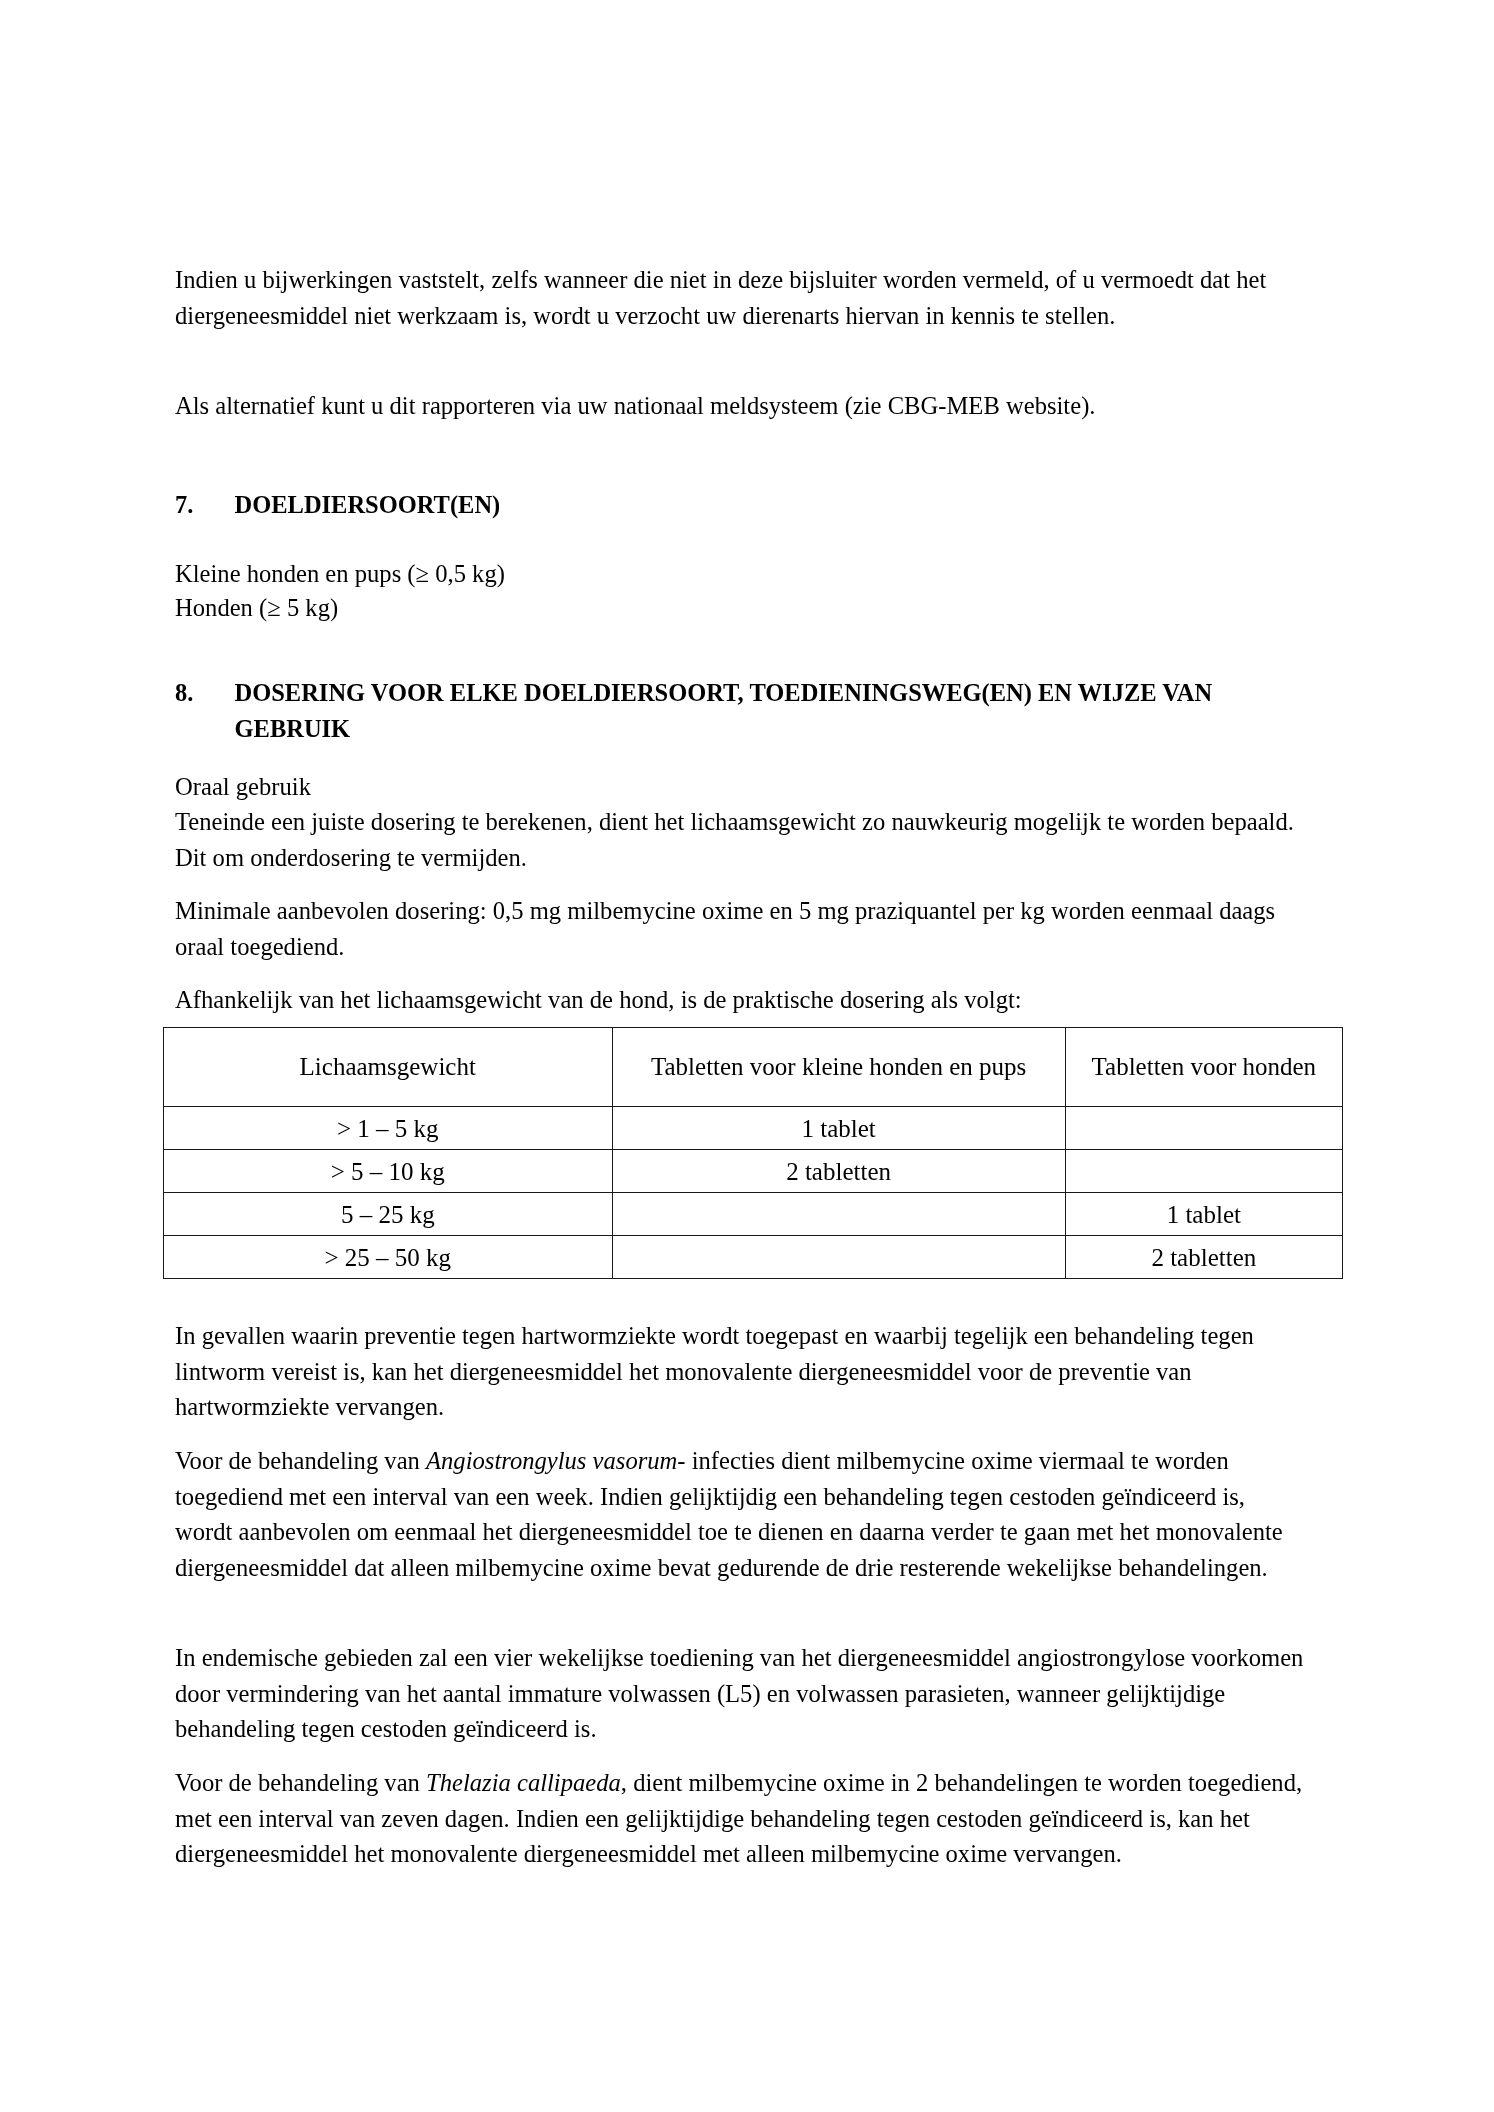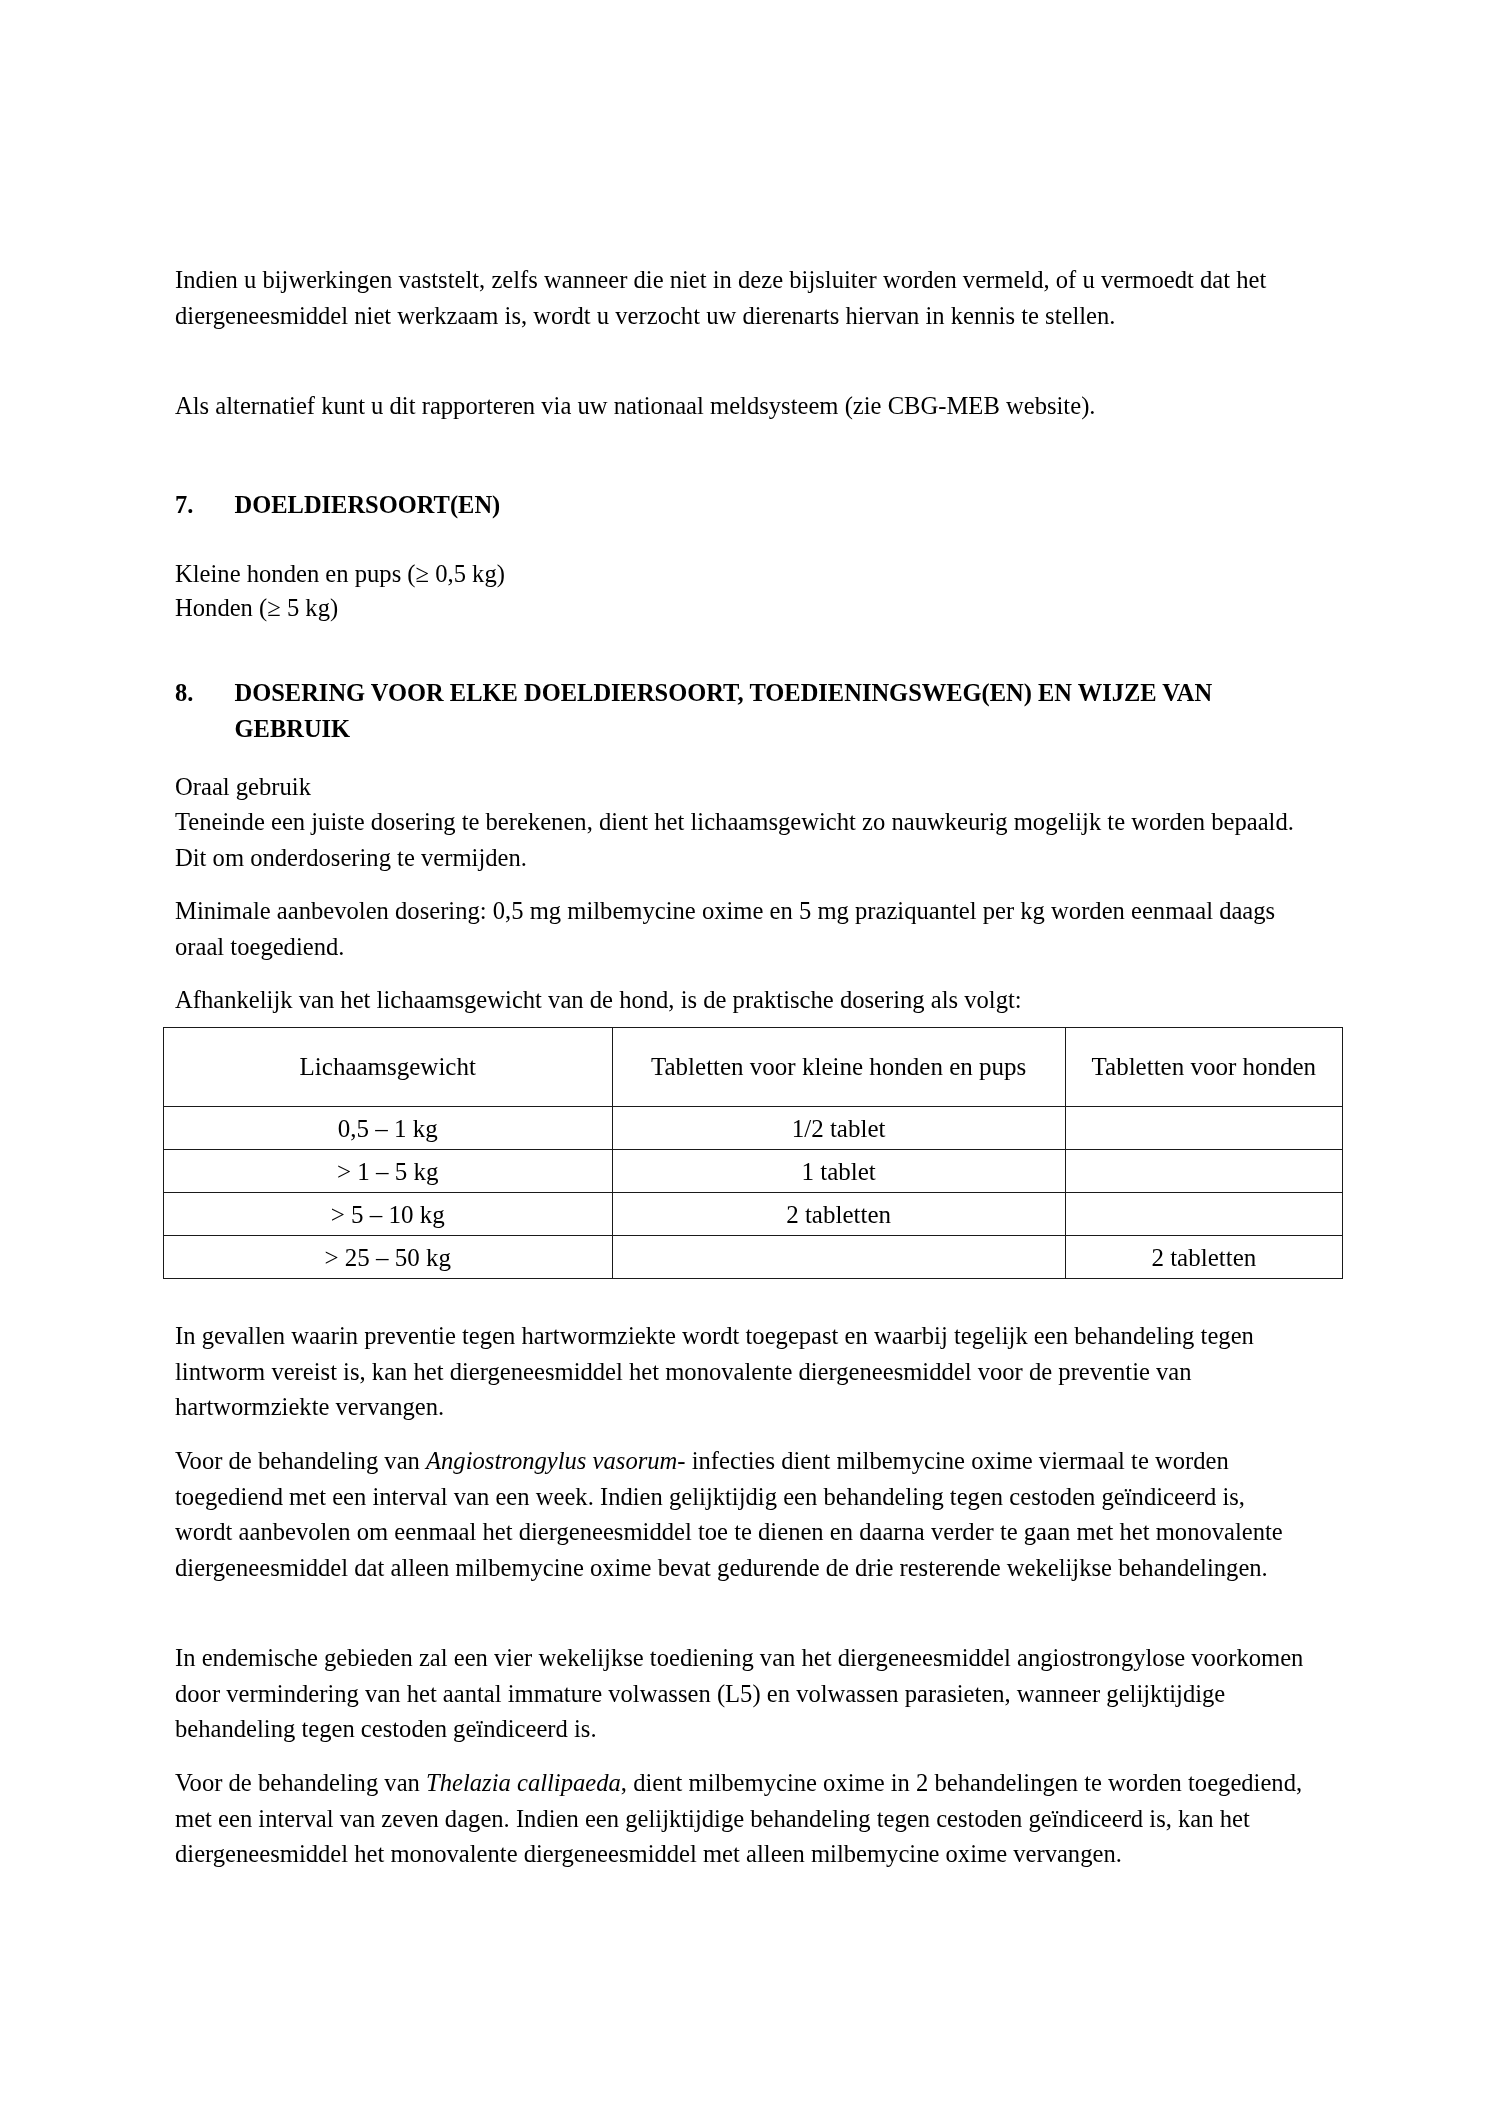--- a/index.html
+++ b/index.html
@@ -145,33 +145,33 @@
   <table class="dose-table">
     <thead>
       <tr>
         <th class="col-w">Lichaamsgewicht</th>
         <th class="col-sd">Tabletten voor kleine honden en pups</th>
         <th class="col-d">Tabletten voor honden</th>
       </tr>
     </thead>
     <tbody>
       <tr>
-        <td>0,5 – 1 kg</td>
-        <td>1/2 tablet</td>
-        <td></td>
-      </tr>
-      <tr>
         <td>&gt; 1 – 5 kg</td>
         <td>1 tablet</td>
         <td></td>
       </tr>
       <tr>
         <td>&gt; 5 – 10 kg</td>
         <td>2 tabletten</td>
         <td></td>
+      </tr>
+      <tr>
+        <td>5 – 25 kg</td>
+        <td></td>
+        <td>1 tablet</td>
       </tr>
       <tr>
         <td>&gt; 25 – 50 kg</td>
         <td></td>
         <td>2 tabletten</td>
       </tr>
     </tbody>
   </table>
 
   <div class="block" style="top:1318px;">In gevallen waarin preventie tegen hartwormziekte wordt toegepast en waarbij tegelijk een behandeling tegen lintworm vereist is, kan het diergeneesmiddel het monovalente diergeneesmiddel voor de preventie van hartwormziekte vervangen.</div>

